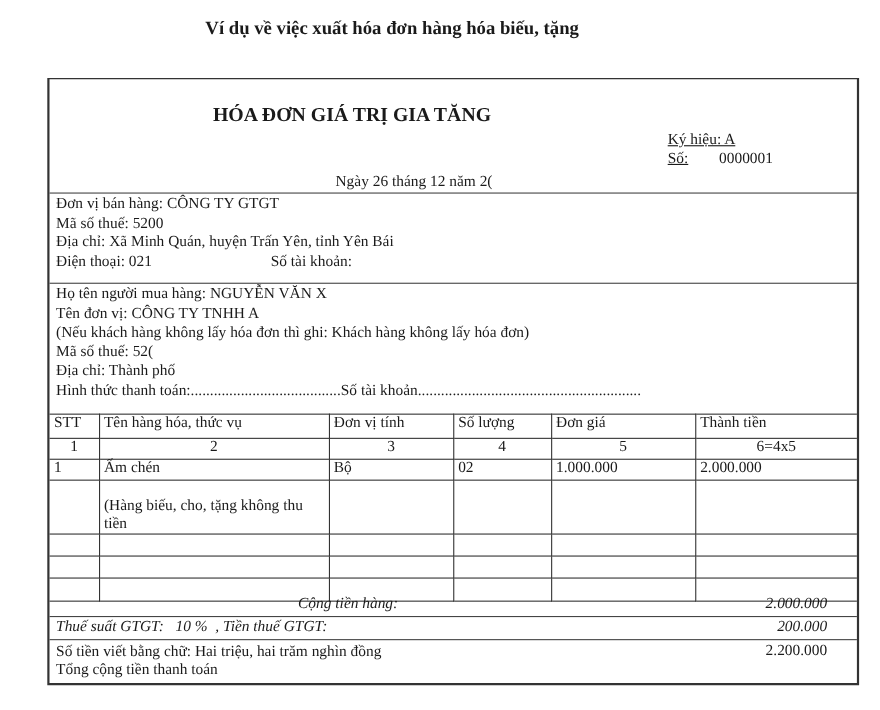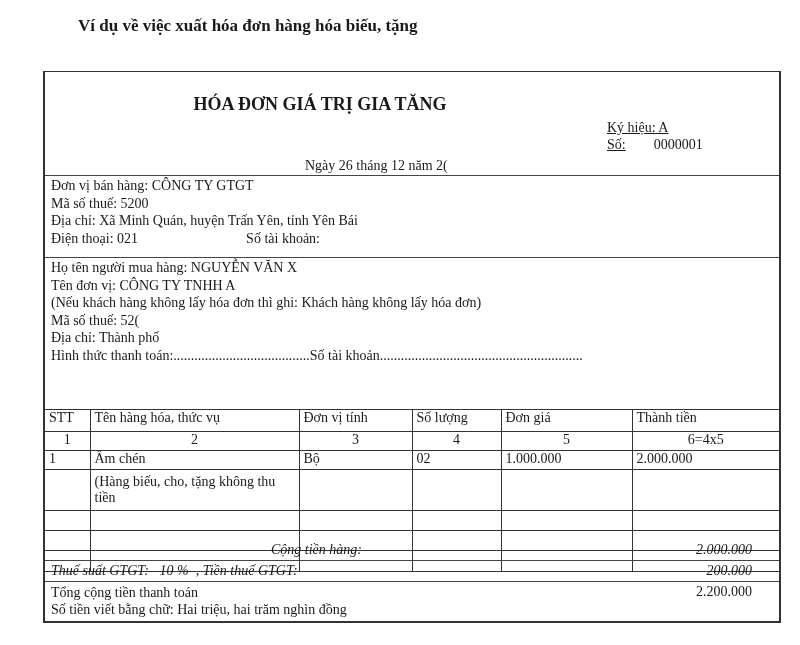--- a/index.html
+++ b/index.html
@@ -2,37 +2,37 @@
 <html><head>
   <meta charset="utf-8">
   <style>
     html, body { margin: 0; padding: 0; }
     body {
       width: 800px; height: 645px; background: #ffffff; position: relative; overflow: hidden;
       font-family: "Liberation Serif", "DejaVu Serif", serif; color: #1a1a1a;
     }
     .abs { position: absolute; white-space: nowrap; }
     .page-title {
-      left: 0; width: 635px; top: 16px; padding-left: 78px; box-sizing: border-box;
+      left: 0; width: 635px; top: 16px; text-align: center; padding-left: 78px; box-sizing: border-box;
       font-weight: bold; font-size: 17px;
     }
     .frame {
       position: absolute; left: 43px; top: 71px; width: 734px; height: 549px;
       border: 2px solid #333; border-top-width: 1.5px;
     }
     .inv-title { left: 0; width: 590px; top: 22px; text-align: center; font-weight: bold; font-size: 18px; padding-right: 40px; box-sizing: border-box; }
     .sym { left: 562px; top: 47px; font-size: 14px; line-height: 17px; text-decoration: underline; }
     .sym .num { display: inline-block; margin-left: 28px; }
     .date { left: 260px; top: 86px; font-size: 14px; }
     .hline { position: absolute; left: 0; width: 734px; height: 0; border-top: 1.5px solid #444; }
     .block { left: 6px; font-size: 14px; line-height: 17.5px; }
     .redact { display: inline-block; width: 108px; }
     table.items {
       position: absolute; left: 0; top: 304px; width: 734px; border-collapse: collapse;
-      font-size: 14px; table-layout: fixed; margin-top: 33px;
+      font-size: 14px; table-layout: fixed;
     }
     table.items td {
       border: 1.5px solid #333; padding: 0 4px; vertical-align: top; line-height: 16px;
       height: 19px; box-sizing: border-box;
     }
     table.items tr td:first-child { border-left: none; }
     table.items tr td:last-child { border-right: none; }
     .c { text-align: center; }
     .summary { position: absolute; left: 0; width: 734px; font-size: 14px; }
     .sumrow { position: absolute; left: 0; width: 734px; box-sizing: border-box; border-bottom: 1.5px solid #444; height: 21px; font-style: italic; }
@@ -105,21 +105,21 @@
     <tr>
       <td>1</td>
       <td>Ấm chén</td>
       <td>Bộ</td>
       <td>02</td>
       <td>1.000.000</td>
       <td>2.000.000</td>
     </tr>
     <tr style="height:41px">
       <td></td>
-      <td style="white-space:normal; padding-top:4px">(Hàng biếu, cho, tặng không thu tiền</td>
+      <td style="white-space:normal; padding-top:16px">(Hàng biếu, cho, tặng không thu tiền</td>
       <td></td>
       <td></td>
       <td></td>
       <td></td>
     </tr>
     <tr style="height:20px">
       <td></td>
       <td></td>
       <td></td>
       <td></td>
@@ -149,19 +149,19 @@
     <div class="sumrow" style="top:0;">
       <span class="lbl" style="left:226px;">Cộng tiền hàng:</span>
       <span class="val">2.000.000</span>
     </div>
     <div class="sumrow" style="top:21px;">
       <span class="lbl" style="left:6px; white-space:pre;">Thuế suất GTGT:   10 %  , Tiền thuế GTGT:</span>
       <span class="val">200.000</span>
     </div>
     <div style="position:absolute; top:43px; left:0; width:734px;">
       <div style="position:absolute; left:6px; top:1px; line-height:17px;">
+        <div>Số tiền viết bằng chữ: Hai triệu, hai trăm nghìn đồng</div>
         <div>Tổng cộng tiền thanh toán</div>
-        <div>Số tiền viết bằng chữ: Hai triệu, hai trăm nghìn đồng</div>
       </div>
       <span style="position:absolute; right:27px; top:1px;">2.200.000</span>
     </div>
   </div>
 </div>
 
 </body></html>

